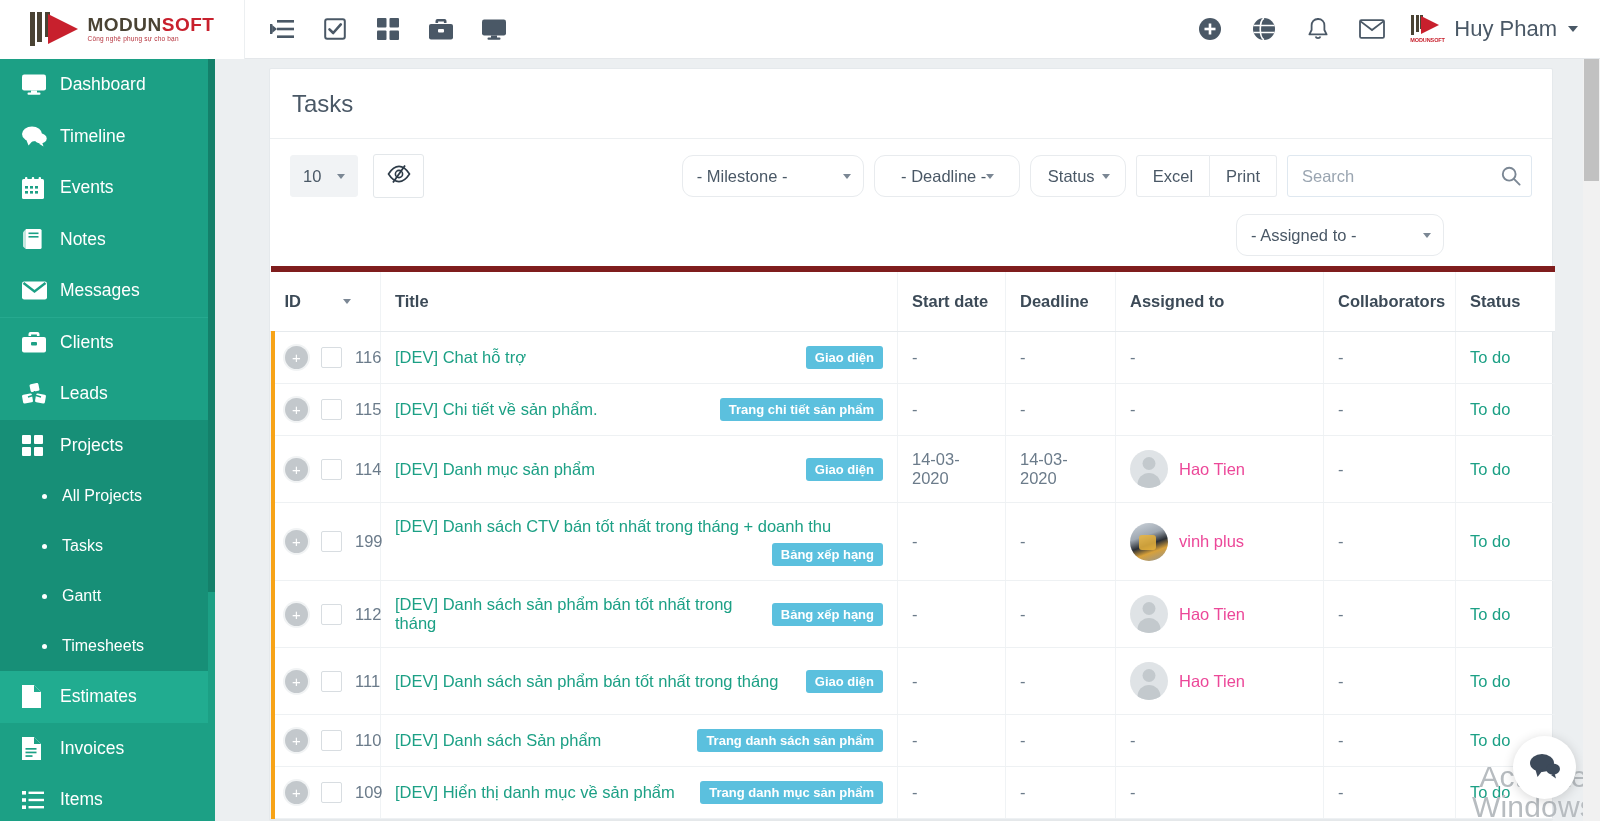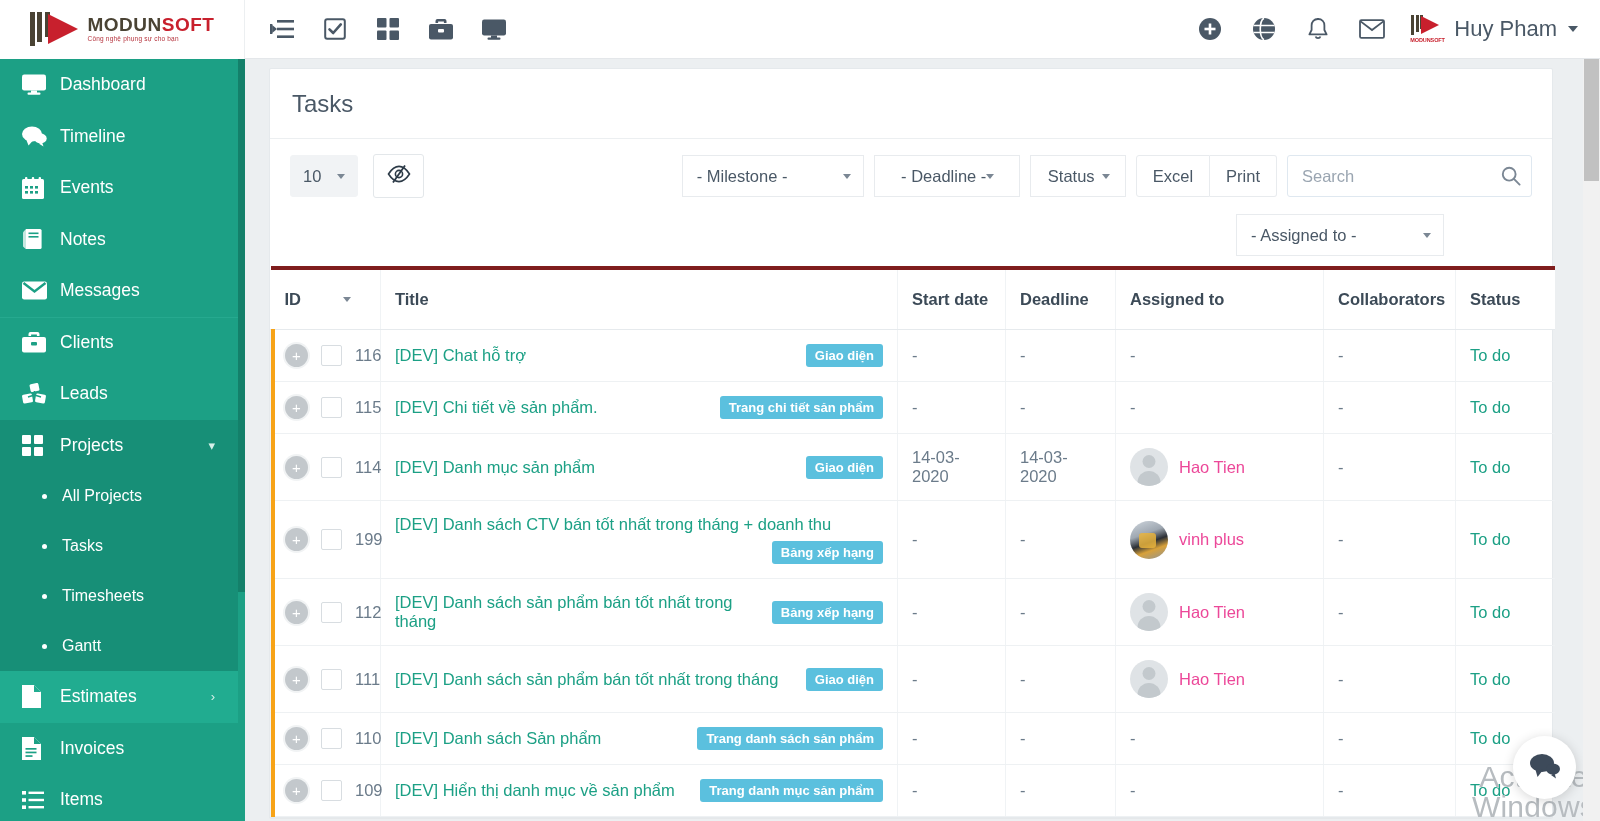--- a/index.html
+++ b/index.html
@@ -62,21 +62,21 @@
   }
   .ua-txt { position: absolute; left: 1px; bottom: 1px; font-size: 5.5px; font-weight: bold; color: #c8202d; letter-spacing: -.1px;}
   .username { font-size: 22px; color: #4a5866; }
   .caret-down {
     width: 0; height: 0; border-left: 5px solid transparent; border-right: 5px solid transparent;
     border-top: 6px solid #4a5866; margin-left: 2px;
   }
 
   
   .sidebar {
-    position: absolute; top: 59px; left: 0; width: 245px; height: 762px;
+    position: absolute; top: 59px; left: 0; width: 215px; height: 762px;
     background: #1ca085; overflow: hidden; z-index: 20;
   }
   .sb-scroll { position: absolute; top: 0; left: 0; width: 245px; }
   .sb-track {
     position: absolute; top: 0; right: 0; width: 7px; height: 762px; background: #1ca085;
   }
   .sb-thumb {
     position: absolute; top: 0; right: 0; width: 7px; height: 533px; background: #14806a; border-radius: 0;
   }
   .sb-item {
@@ -145,21 +145,21 @@
     width: 68px; display: flex; align-items: center; justify-content: space-between;
     padding: 0 12px; font-size: 16.5px; color: #4a5866; cursor: pointer;
   }
   .mini-caret { width: 0; height: 0; border-left: 4.5px solid transparent; border-right: 4.5px solid transparent; border-top: 5px solid #7b8794; }
   .eyebtn {
     margin-left: 15px; width: 51px; height: 44px; border: 1px solid #e3e7ea; border-radius: 3px;
     background: #fff; display: flex; align-items: center; justify-content: center; cursor: pointer;
   }
   .tb-filters { margin-left: auto; display: flex; align-items: center; gap: 10px; }
   .selbox {
-    border: 1px solid #e8ebee; border-radius: 0; height: 42px; background: #fff;
+    border: 1px solid #e8ebee; border-radius: 11px; height: 42px; background: #fff;
     display: flex; align-items: center; justify-content: space-between;
     padding: 0 12px 0 14px; font-size: 16.5px; color: #4a5866; cursor: pointer;
   }
   .selbox.w-milestone { width: 182px; }
   .selbox.w-deadline  { width: 146px; justify-content: center; }
   .selbox.w-status    { width: 96px; gap: 7px; justify-content: center; }
   .selbox.w-assigned  { width: 208px; }
   .btngroup { display: flex; }
   .btngroup .gbtn {
     border: 1px solid #e8ebee; background: #fff; color: #4a5866; font-size: 16.5px;
@@ -174,21 +174,21 @@
     font-family: "Liberation Sans", sans-serif; background: #fff;
   }
   .searchwrap input::placeholder { color: #9aa5b1; }
   .search-ico { position: absolute; right: 11px; top: 11px; color: #7b8794; }
   .tb-row2 { display: flex; justify-content: flex-end; padding-top: 17px; padding-right: 88px; }
 
   
   table.tasks { width: 100%; border-collapse: collapse; table-layout: fixed; }
   table.tasks th {
     text-align: left; font-size: 16.5px; color: #3c4a57; font-weight: bold;
-    padding: 20px 14px; border-top: 4px solid #7f1d1d; border-bottom: 1px solid #e6eaed;
+    padding: 20px 14px; border-top: 6px solid #7f1d1d; border-bottom: 1px solid #e6eaed;
     border-left: 1px solid #f0f3f5; vertical-align: middle; background: #fff;
   }
   table.tasks th:first-child { border-left: none; }
   table.tasks td {
     font-size: 16.5px; color: #6b7b8a; padding: 14px;
     border-bottom: 1px solid #eef1f3; border-left: 1px solid #f0f3f5; vertical-align: middle;
   }
   td.c-id { border-left: none; position: relative; padding-left: 14px; }
   tr.taskrow td.c-id::before {
     content: ""; position: absolute; left: 0; top: -1px; bottom: -1px; width: 4px; background: #f7a317;
@@ -476,25 +476,25 @@
       <div class="sb-sub">
         <span class="dot"></span>
         <span>All Projects</span>
       </div>
       <div class="sb-sub">
         <span class="dot"></span>
         <span>Tasks</span>
       </div>
       <div class="sb-sub">
         <span class="dot"></span>
-        <span>Timesheets</span>
+        <span>Gantt</span>
       </div>
       <div class="sb-sub">
         <span class="dot"></span>
-        <span>Gantt</span>
+        <span>Timesheets</span>
       </div>
     </div>
 
     <div class="sb-item active-light">
       <span class="sb-ico">
         <svg width="19" height="23" viewBox="0 0 19 23" fill="currentColor">
           <path d="M0 0 h12 l7 7 v16 H0 Z"></path>
             <path d="M12 0 v7 h7 Z" fill="#21ac90"></path>
         </svg>
       </span>

